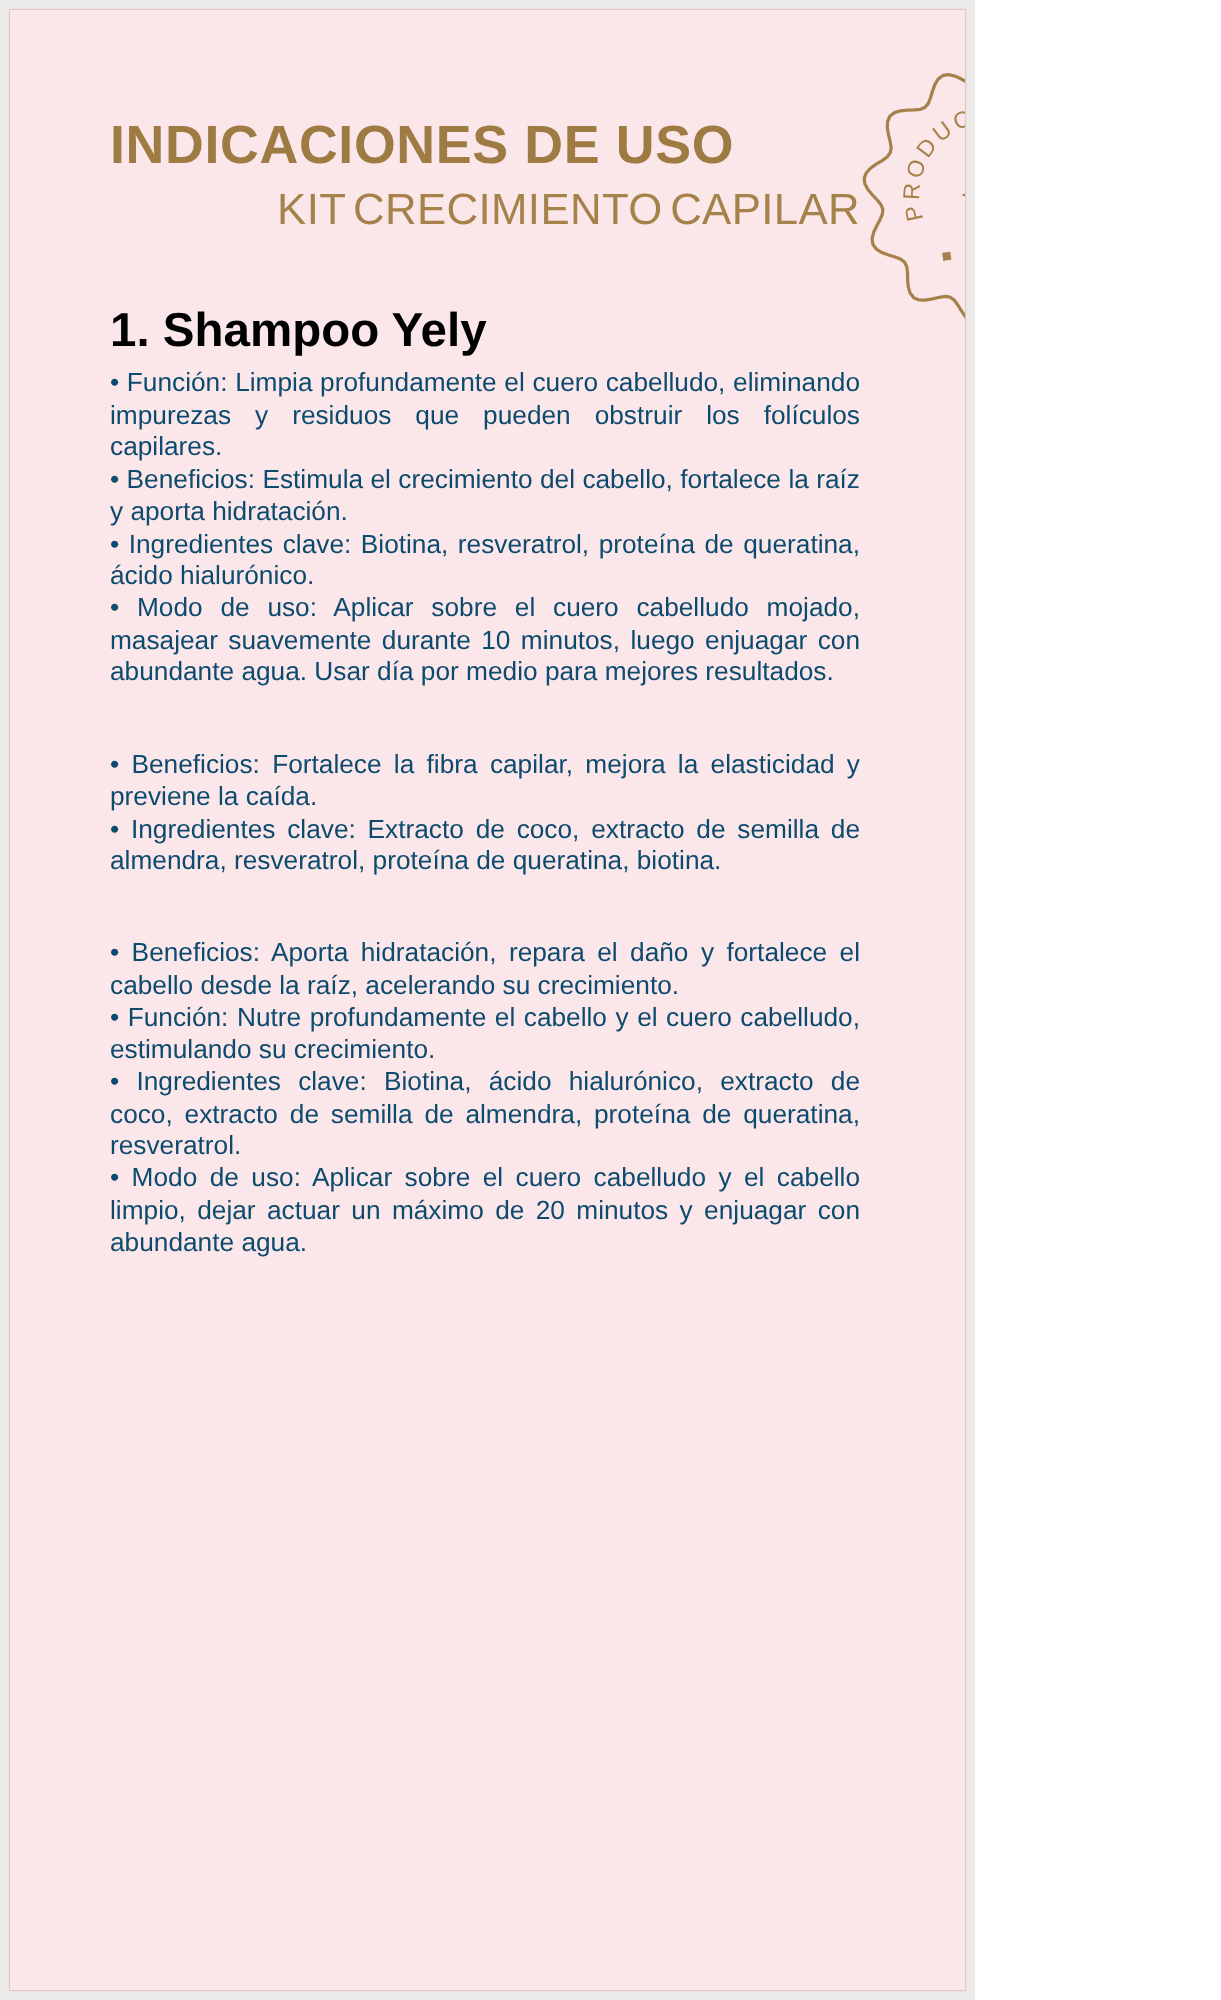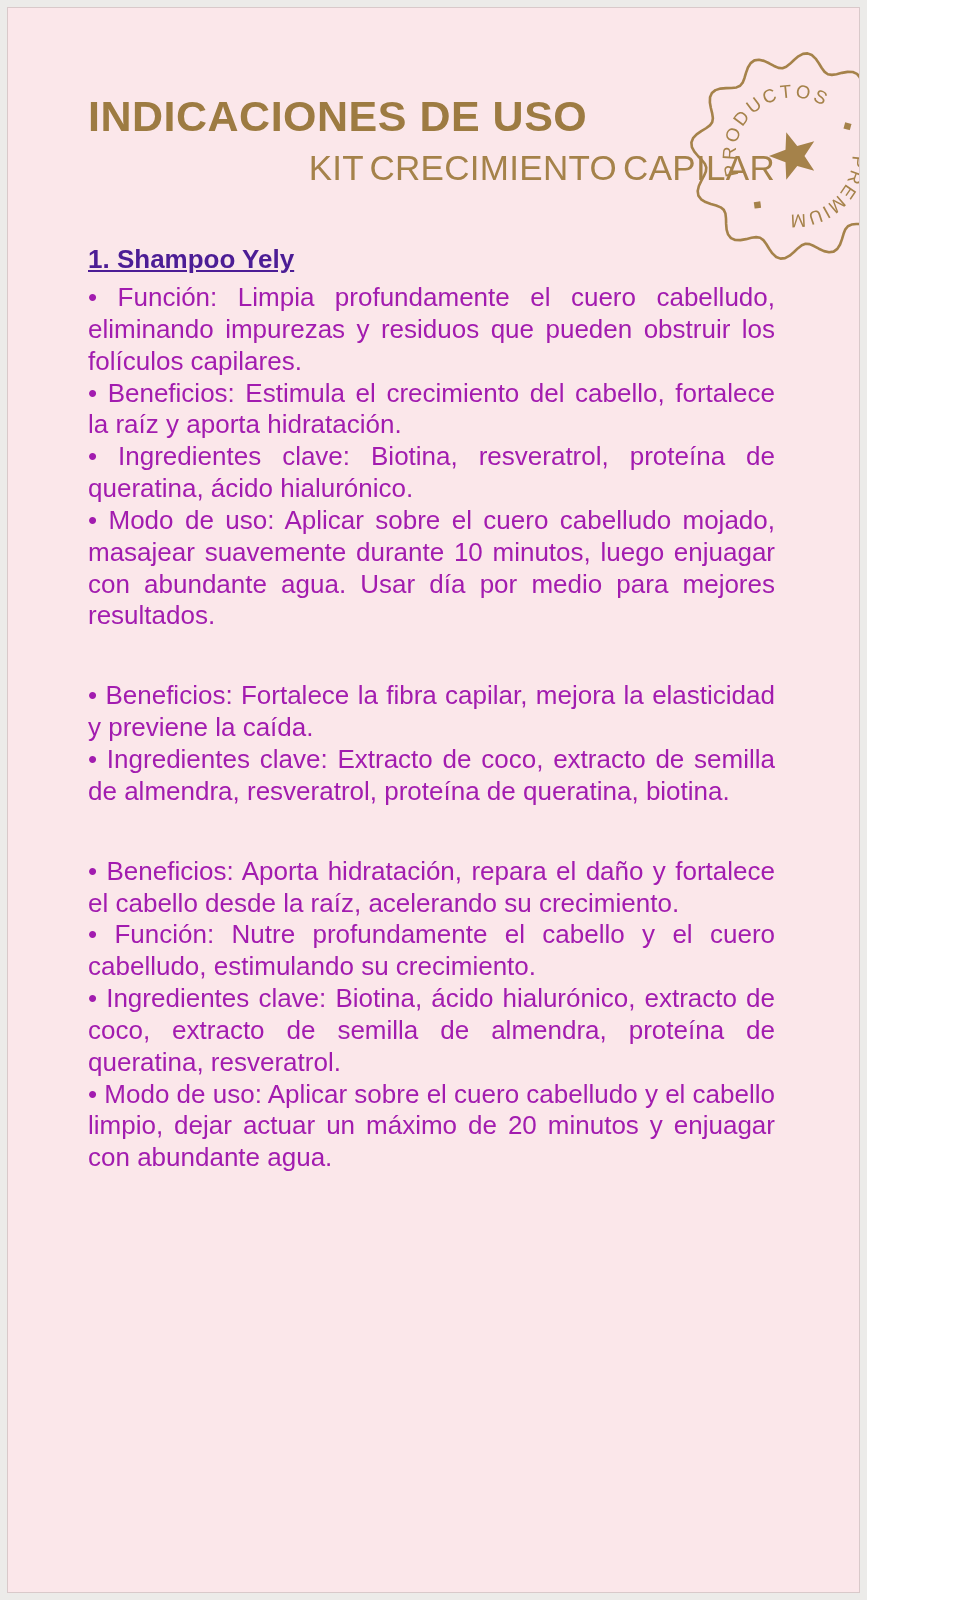--- a/index.html
+++ b/index.html
@@ -1,19 +1,19 @@
 <!DOCTYPE html>
 <html><head>
 <meta charset="utf-8">
 <style>
   * { box-sizing: border-box; }
   html, body { margin: 0; padding: 0; }
   .page {
     position: relative;
-    width: 867px;
+    width: 780px;
     height: 1600px;
     background: #ecebe9;
     font-family: "Liberation Sans", "DejaVu Sans", sans-serif;
     overflow: hidden;
   }
   .panel {
     position: absolute;
     inset: 7px;
     background: #fbe7ea;
     border: 1px solid #d9c9ca;
@@ -55,30 +55,29 @@
   .badge-arc.premium { letter-spacing: 1.5px; }
   .badge-sep {
     font-size: 12px;
     fill: #a5824a;
     font-family: "DejaVu Sans", sans-serif;
   }
   .section { margin-top: 48px; }
   .section.first { margin-top: 56px; }
   .section-heading {
     margin: 0 0 7px 0;
-    font-size: 26px;
+    font-size: 38px;
     font-weight: 700;
-    color: #4c1d95;
-    text-decoration: underline;
+    color: #000000;
   }
   .bullet, .footer-text {
     margin: 0;
-    font-size: 26px;
+    font-size: 21px;
     line-height: 1.225;
-    color: #a21caf;
+    color: #0c4a6e;
     text-align: justify;
   }
   .footer { margin-top: 40px; }
 </style>
 </head>
 <body>
 
 <div class="page">
   <div class="panel">
 

